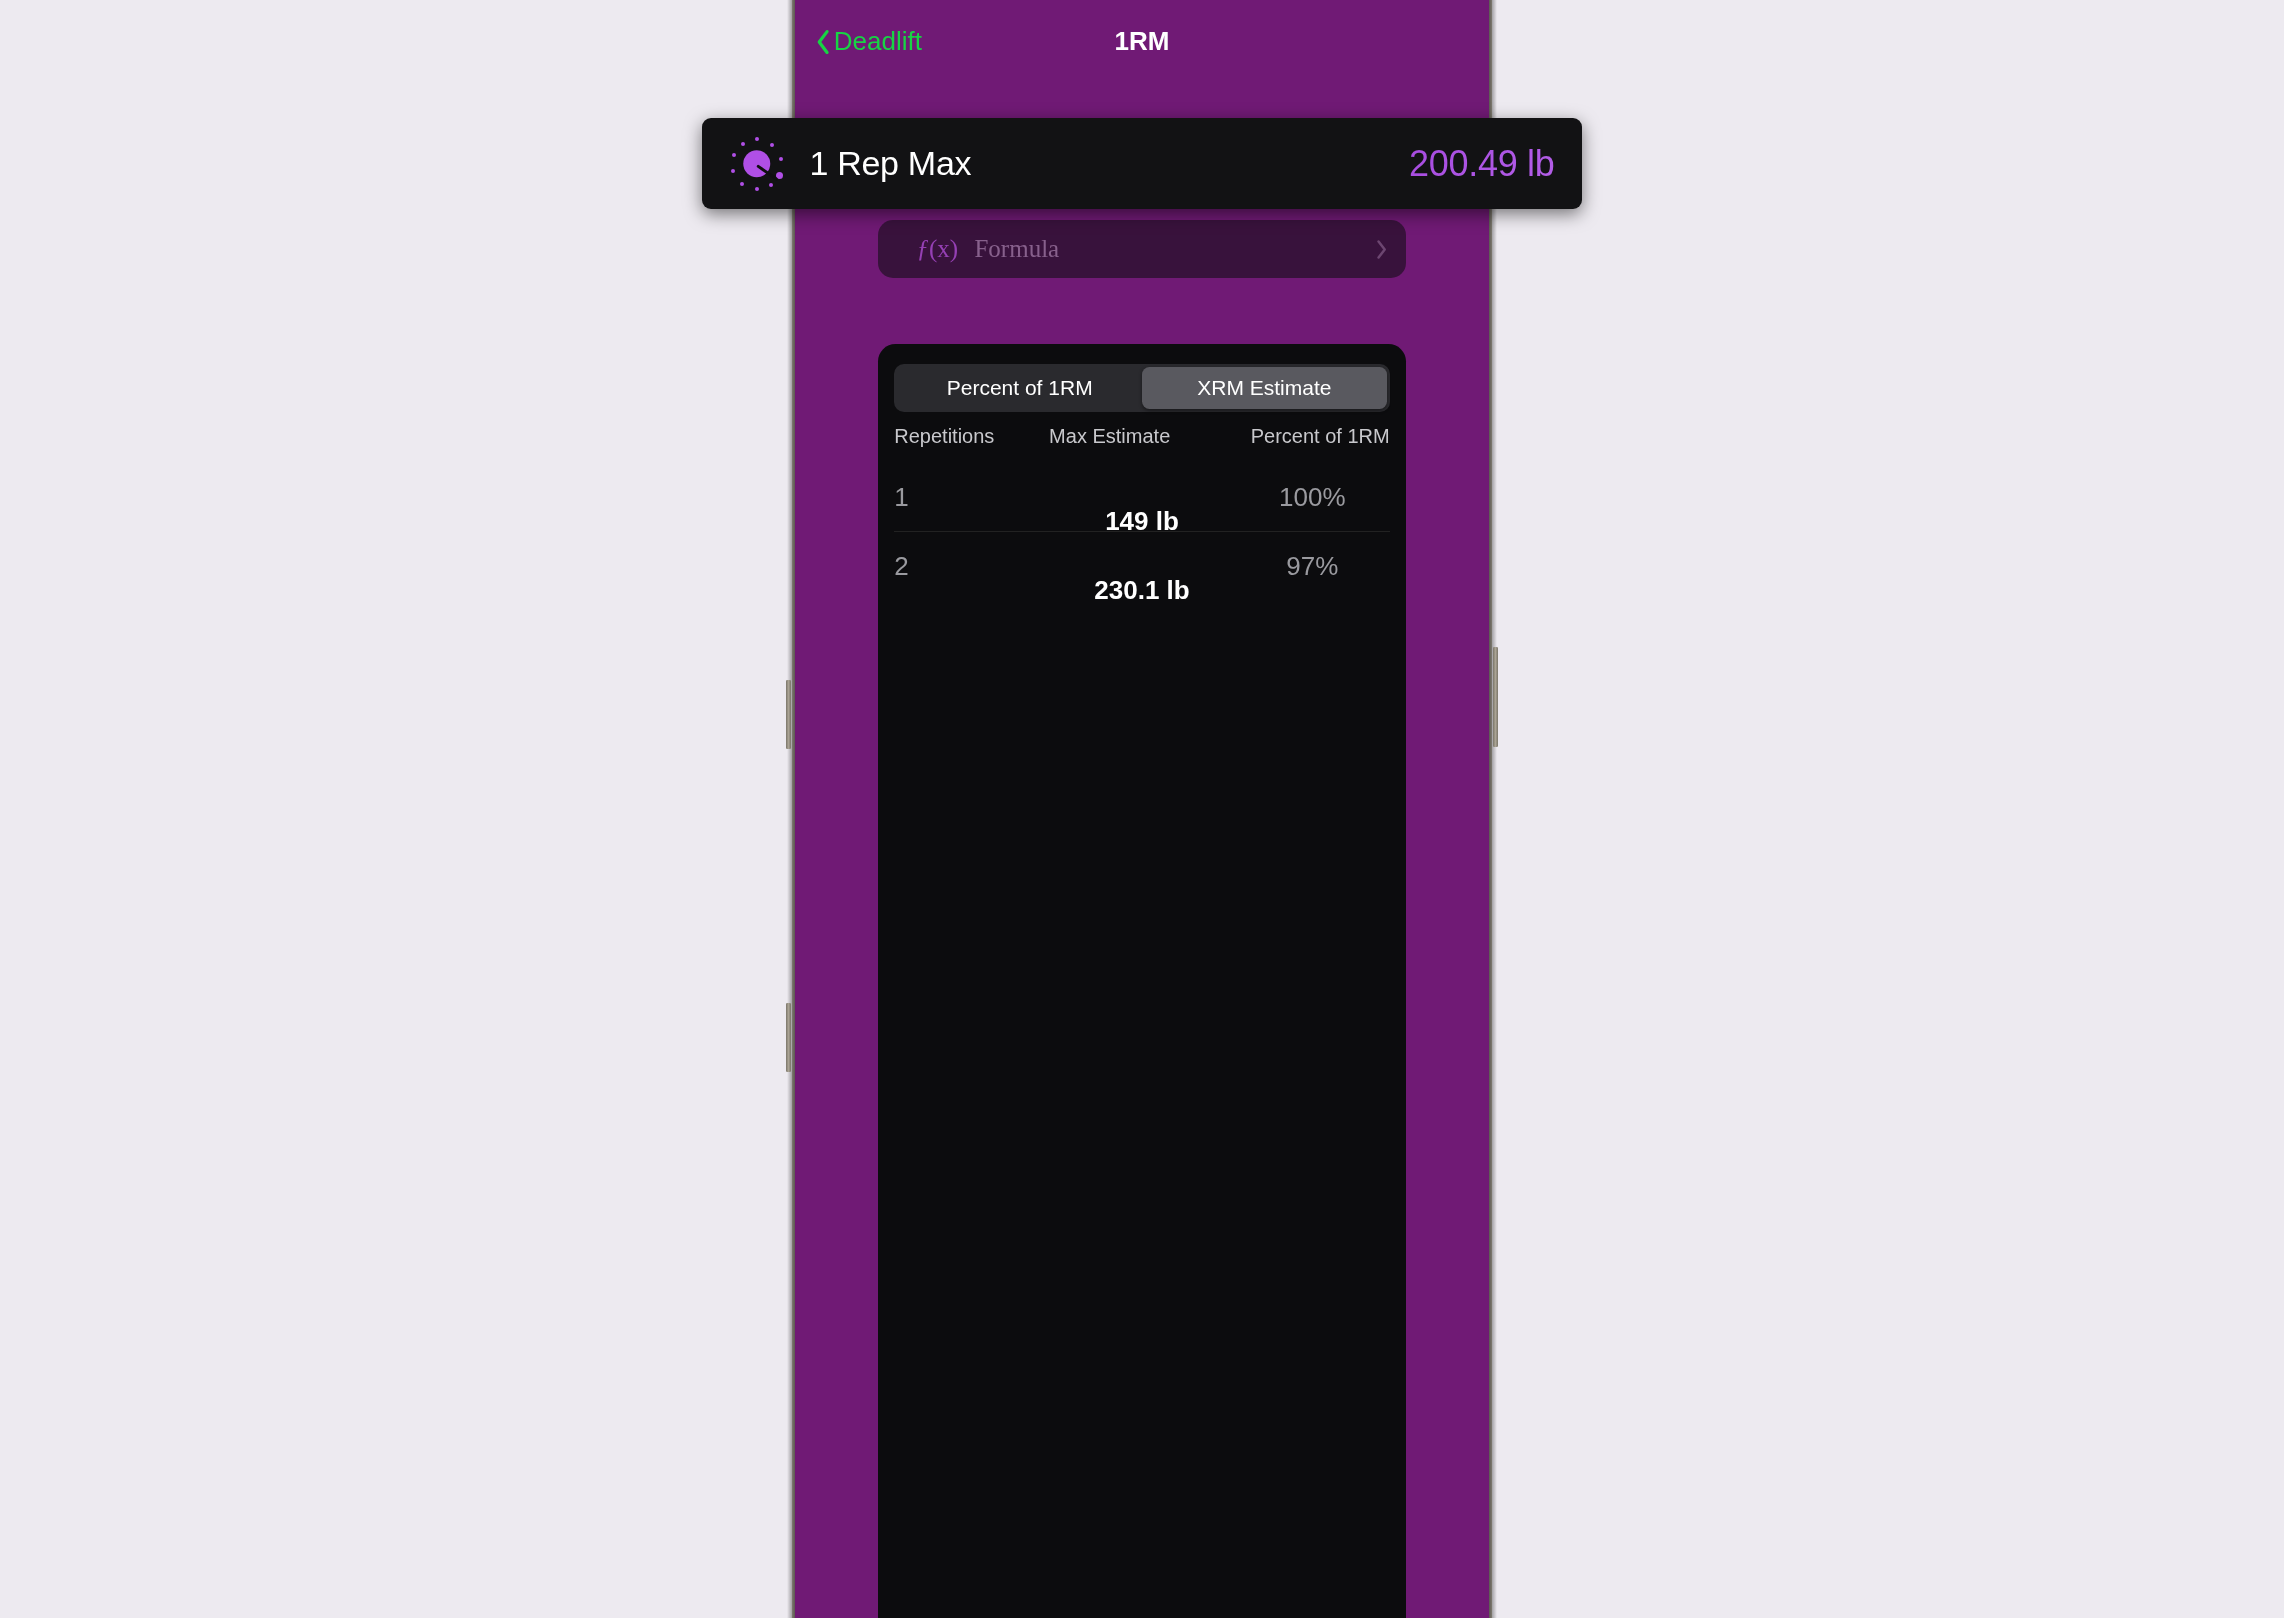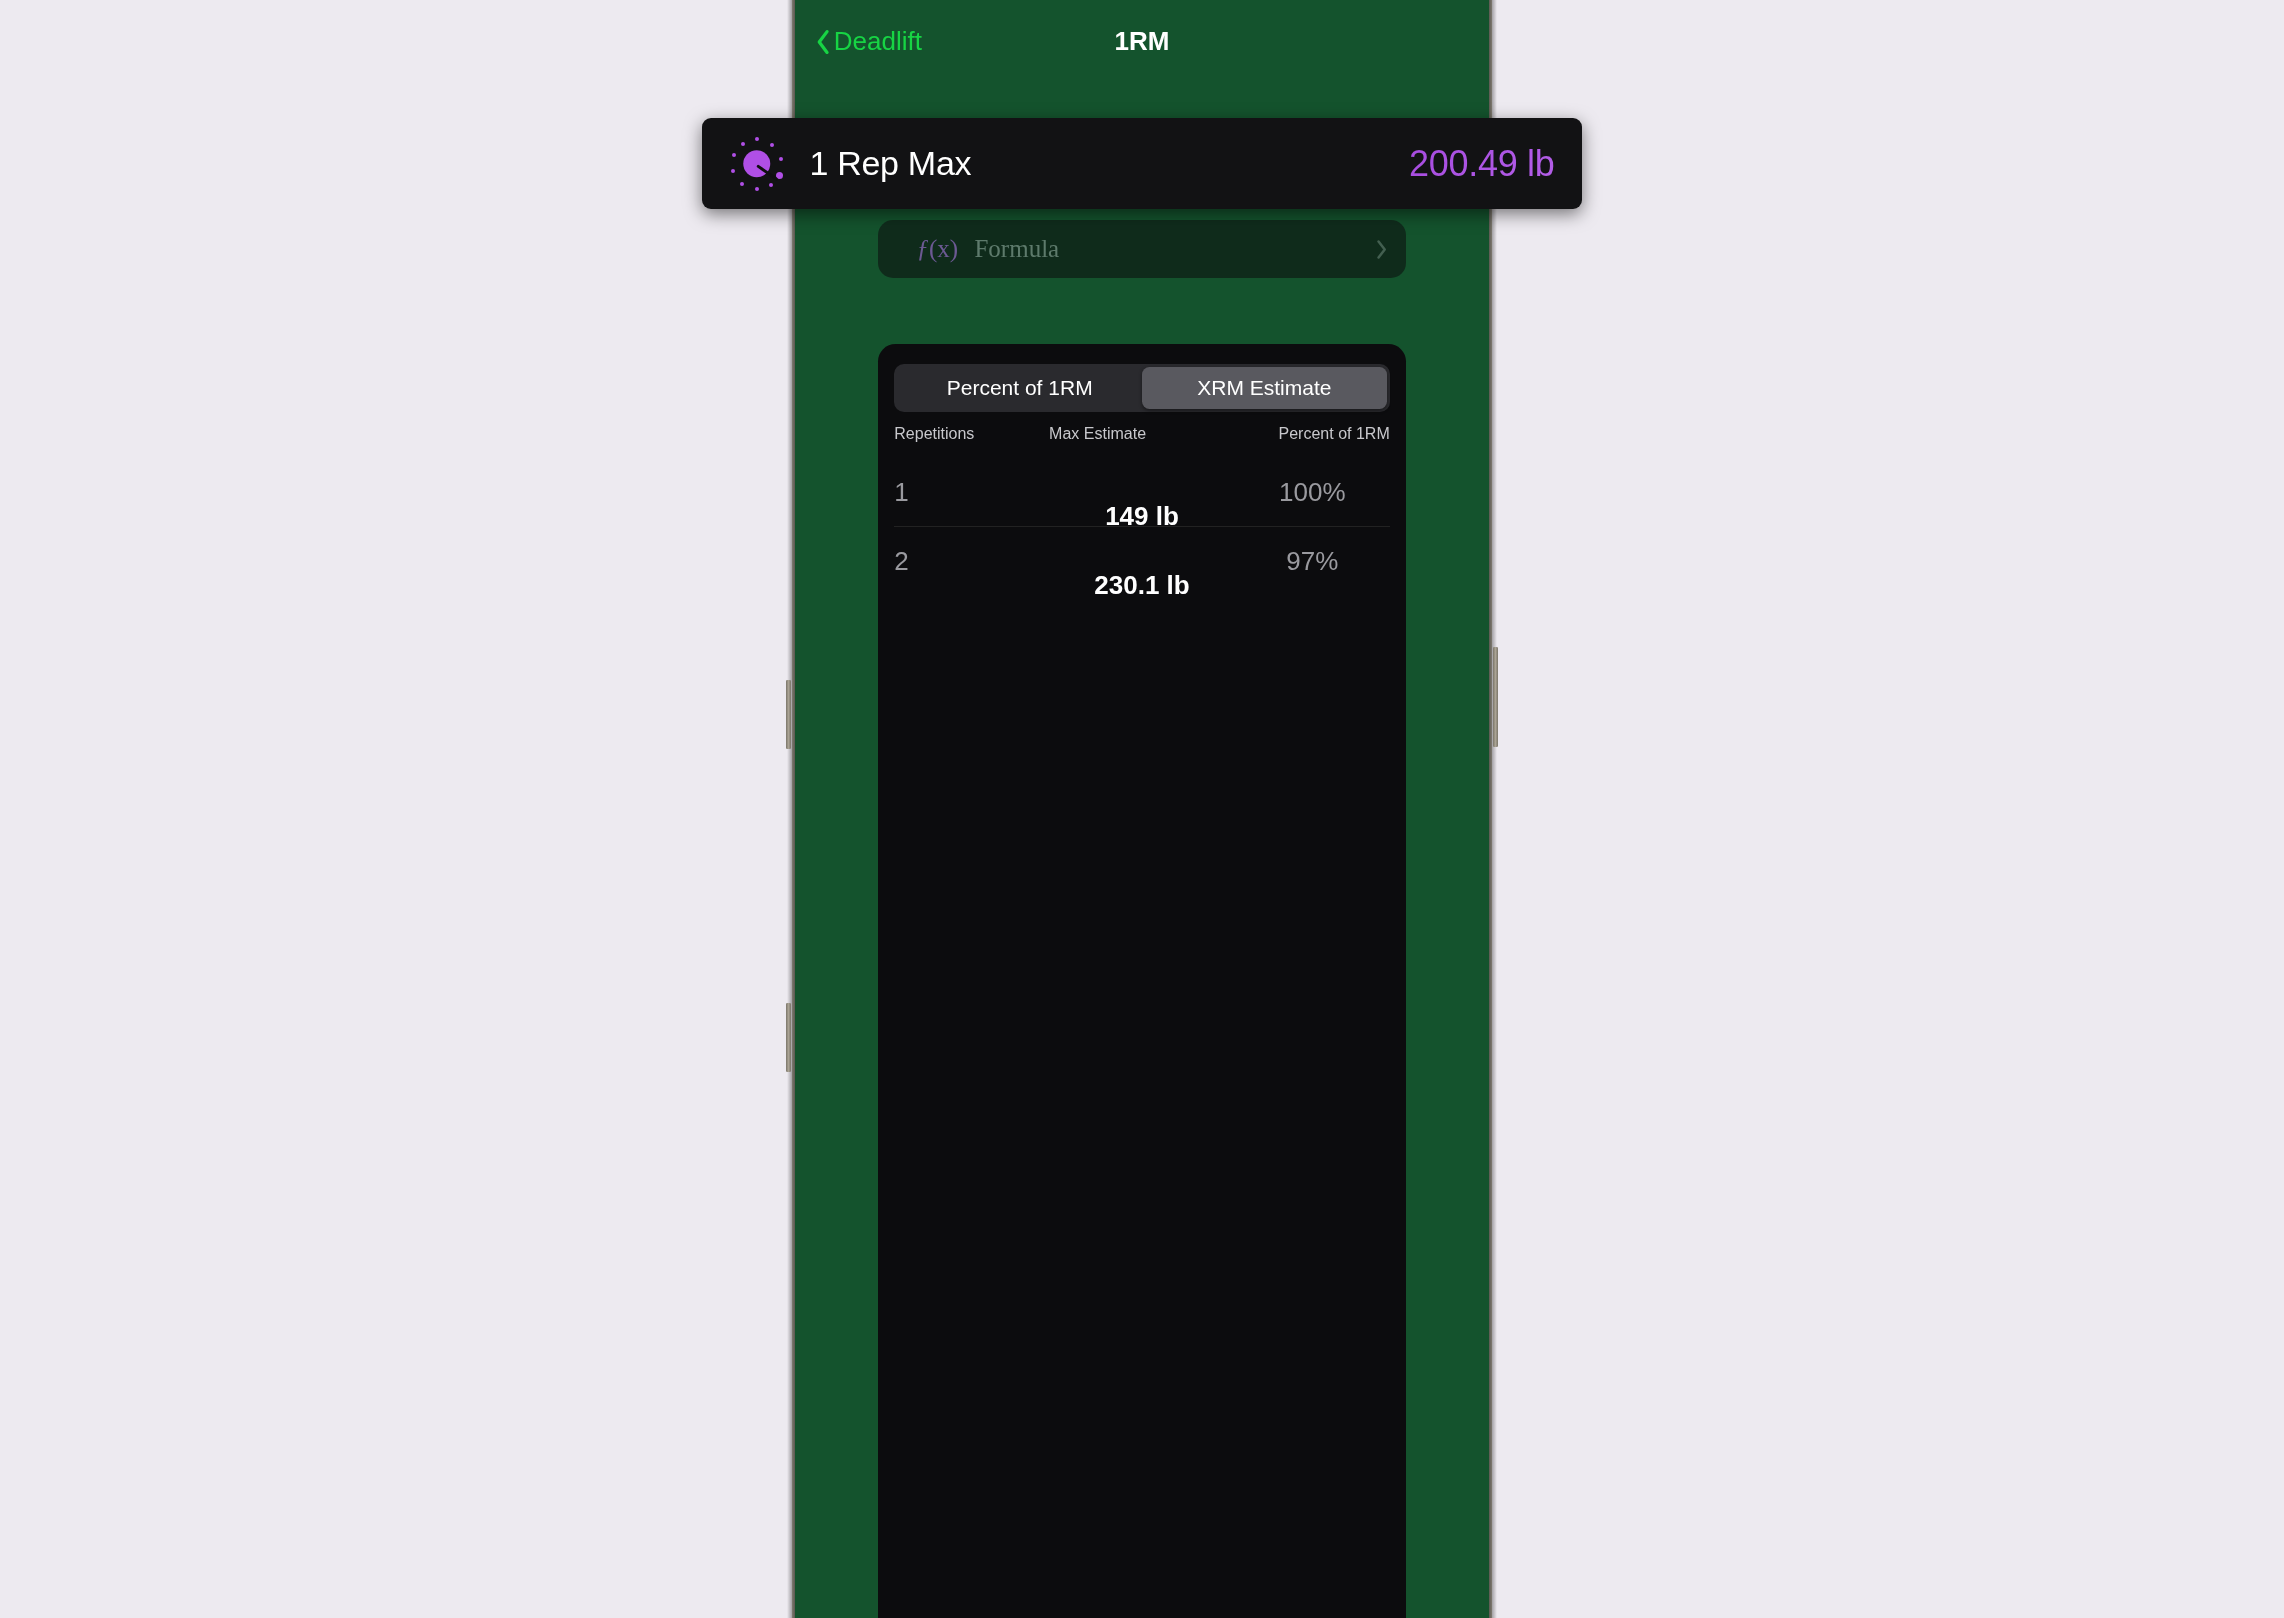--- a/index.html
+++ b/index.html
@@ -31,21 +31,21 @@
       position: absolute; right: -8.1px; top: 0; bottom: 0; width: 8.1px;
       background: linear-gradient(to left, rgba(0,0,0,0), rgba(0,0,0,0.5));
     }
     .side-button { position:absolute; background: linear-gradient(to right,#7a7569,#aaa394,#7a7569); width:5px; border-radius:1.3px; }
     .side-button.b1 { left:-8.8px; top:42%; height:69px; }
     .side-button.b2 { left:-8.8px; top:62%; height:69px; }
     .side-button.b3 { right:-8.8px; top:40%; height:100px; }
     .screen {
       position: absolute;
       inset: 0;
-      background: #14532d;
+      background: #701a75;
       padding: 15px 20px 0 20px;
       display: flex;
       flex-direction: column;
     }
     .nav-bar {
       display: flex;
       align-items: center;
       height: 43px;
       position: relative;
       margin-top: 5px;
@@ -145,21 +145,21 @@
       border-radius:7.5px;
     }
     .segment.active {
       background:#59595f;
       box-shadow: 0 1.3px 3.8px rgba(0,0,0,0.4);
     }
     .table-header {
       display:flex;
       margin-top: 12.5px;
       color:#c8c8cc;
-      font-size:16px;
+      font-size:20px;
     }
     .col-reps { flex:1; text-align:left; }
     .col-max  { flex:1.2; }
     .col-pct  { flex:1; text-align:right; }
     .table-body { margin-top: 16.3px; }
     .table-row {
       display:flex;
       align-items:center;
       height: 68px;
       border-bottom: 0.6px solid #222;

